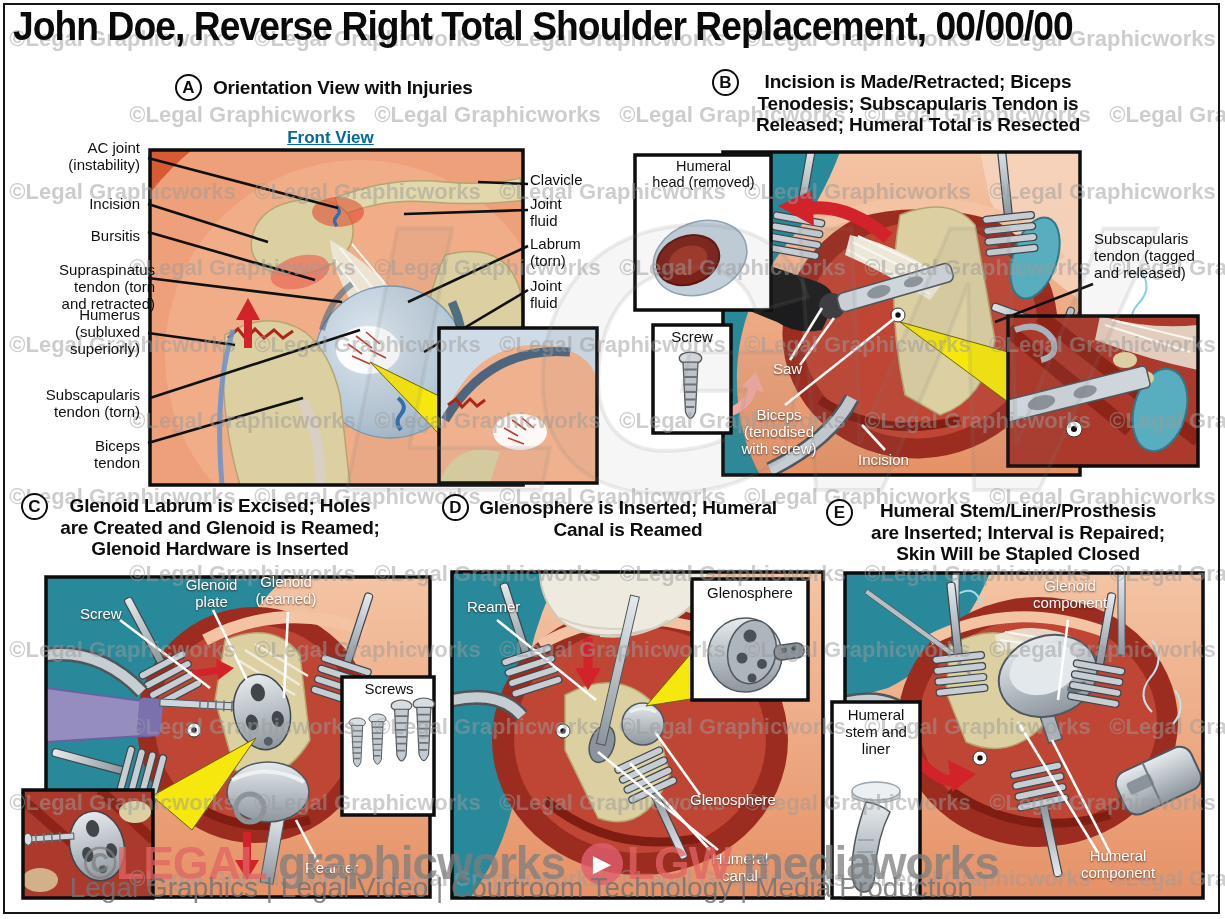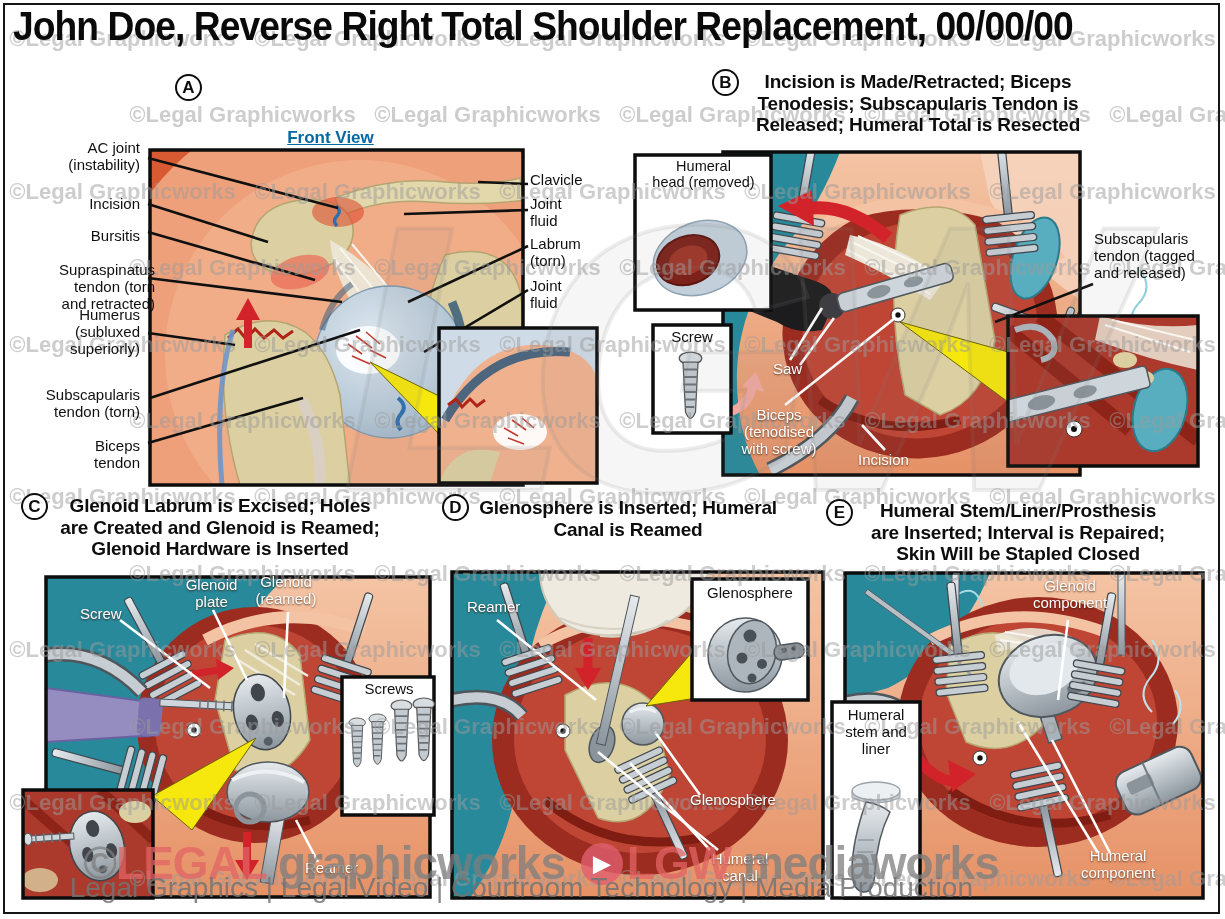--- a/index.html
+++ b/index.html
@@ -495,20 +495,21 @@
       <span>©Legal Graphicworks</span>
       <span>©Legal Graphicworks</span>
       <span>©Legal Graphicworks</span>
       <span>©Legal Graphicworks</span>
     </div>
 <div id="biglgw">LGW</div>
 
 <div id="title">John Doe, Reverse Right Total Shoulder Replacement, 00/00/00</div>
 
 <div class="ltr" style="left:175px;top:74px">A</div>
+<div class="hdr nw" style="left:213px;top:77px">Orientation View with Injuries</div>
 <div class="viewlbl" style="left:278px;top:128px;width:105px">Front View</div>
 
 <div class="ltr" style="left:712px;top:69px">B</div>
 <div class="hdr" style="left:718px;top:71px;width:400px">Incision is Made/Retracted; Biceps
 Tenodesis; Subscapularis Tendon is
 Released; Humeral Total is Resected</div>
 
 <div class="ltr" style="left:21px;top:493px">C</div>
 <div class="hdr" style="left:25px;top:495px;width:390px">Glenoid Labrum is Excised; Holes
 are Created and Glenoid is Reamed;

